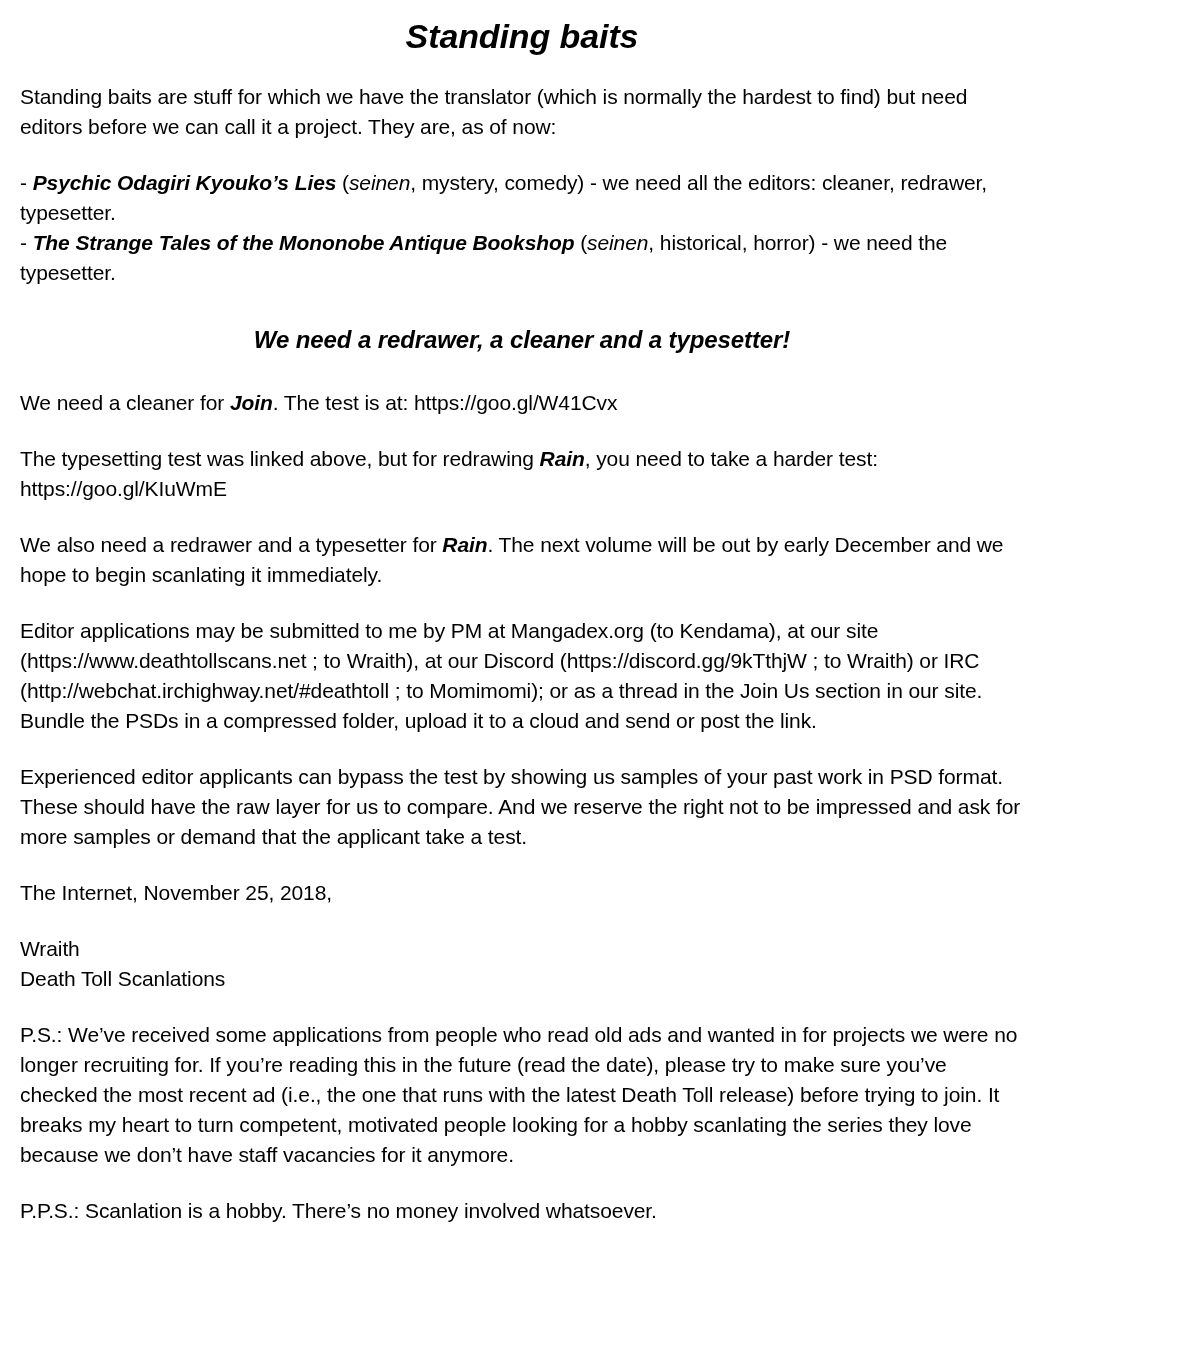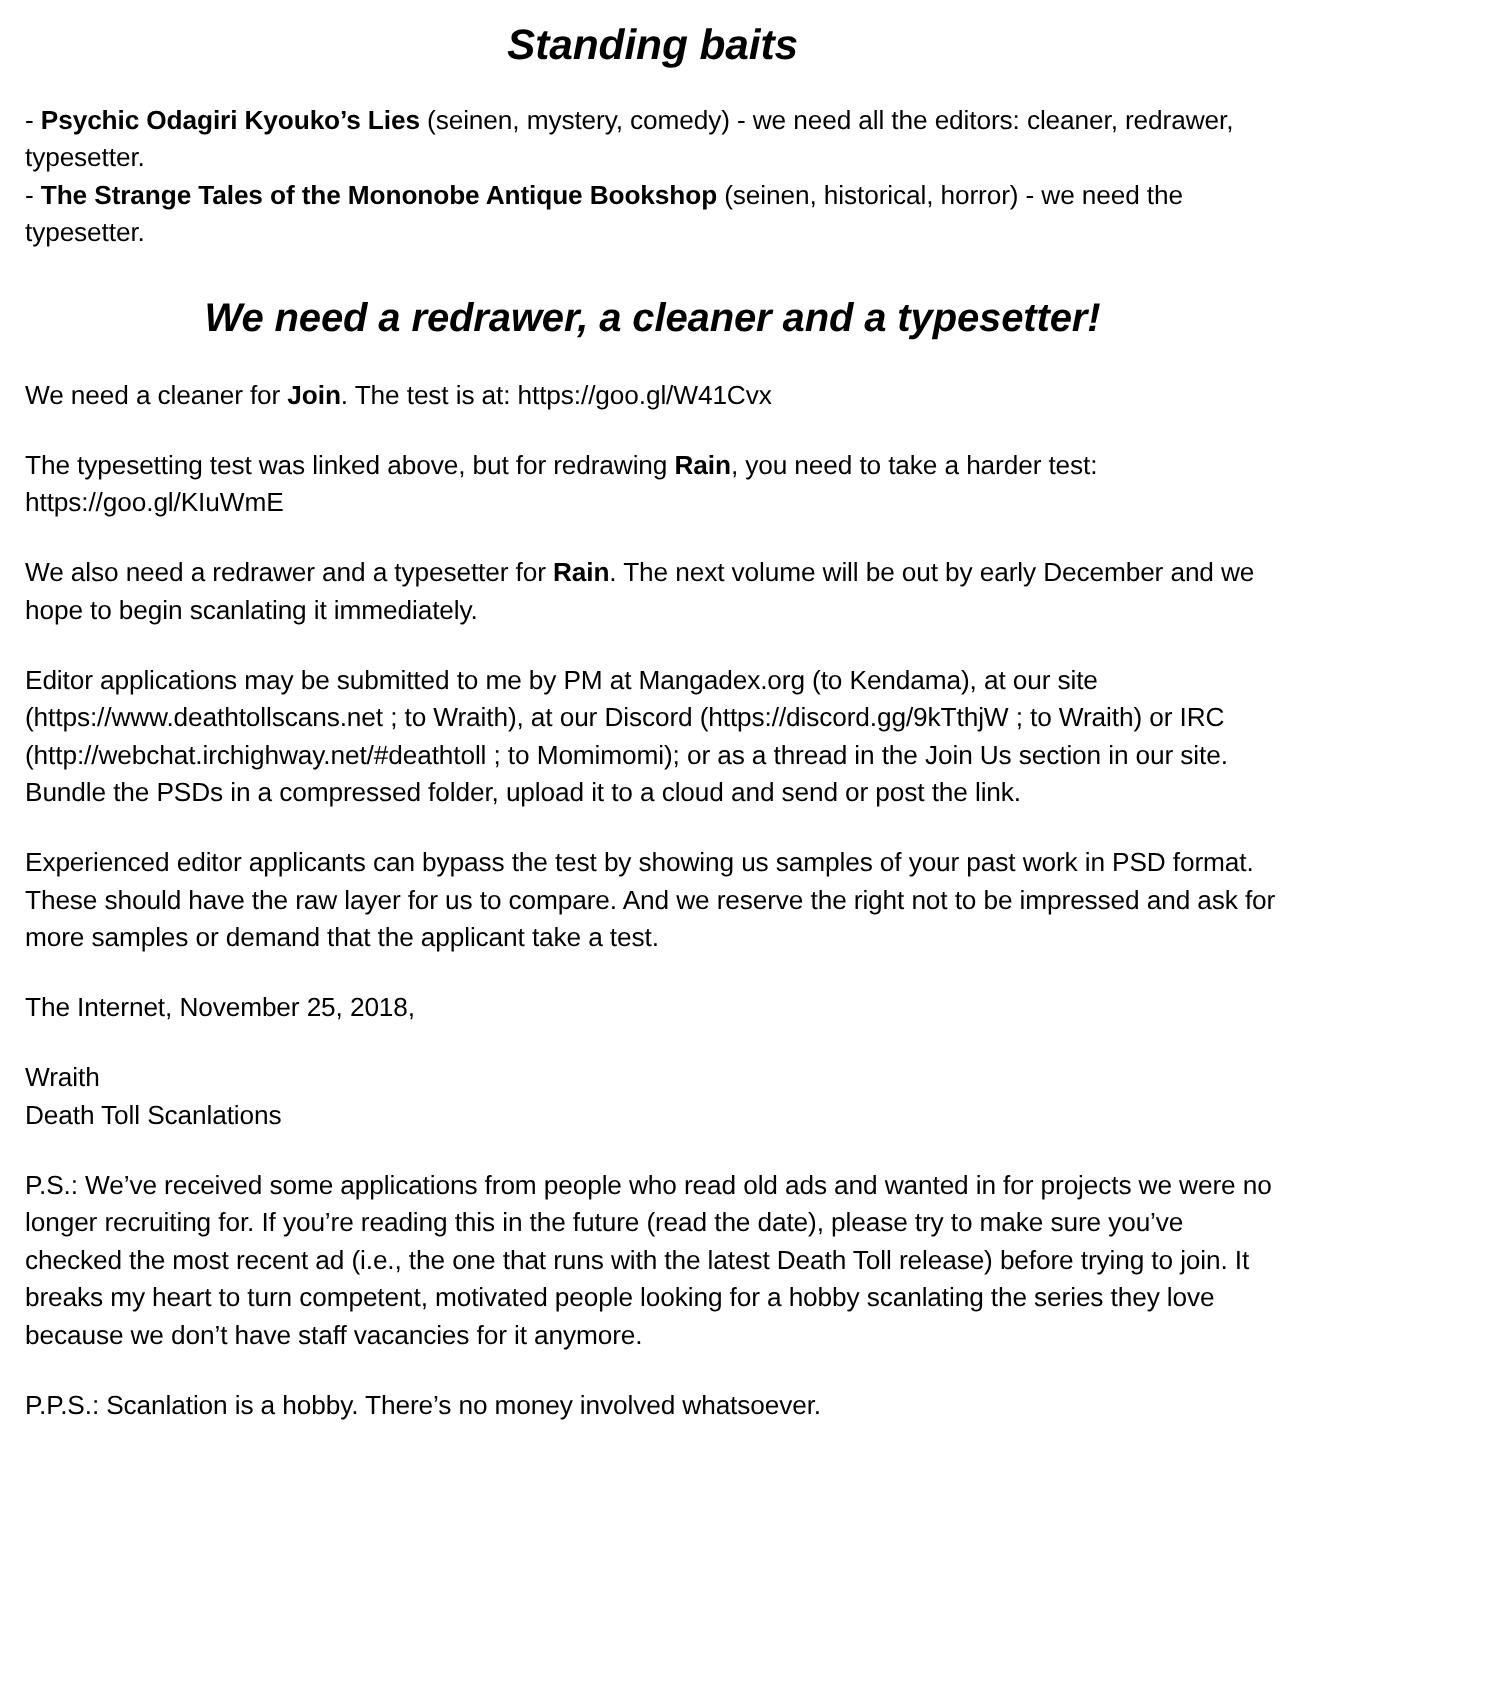--- a/index.html
+++ b/index.html
@@ -21,42 +21,43 @@
   h1.doc-title {
     text-align: center;
     font-size: 34px;
     line-height: 40px;
     font-weight: bold;
     font-style: italic;
     margin: 4px 0 26px 0;
   }
   h2.section-title {
     text-align: center;
-    font-size: 32px;
+    font-size: 24px;
     line-height: 36px;
     font-weight: bold;
     font-style: italic;
     margin: 34px 0 30px 0;
   }
   p {
     margin: 0 0 26px 0;
   }
   p.right {
     text-align: left;
   }
   .b { font-weight: bold; }
-  .i { }
+  .i { font-style: italic; }
 </style>
 </head>
 <body>
 
 <div class="doc">
 
   <h1 class="doc-title">Standing baits</h1>
 
+  <p>Standing baits are stuff for which we have the translator (which is normally the hardest to find) but need editors before we can call it a project. They are, as of now:</p>
 
   <p><span>- </span><span class="b i">Psychic Odagiri Kyouko’s Lies</span><span> (</span><span class="i">seinen</span><span>, mystery, comedy) - we need all the editors: cleaner, redrawer, typesetter.</span><br><span>- </span><span class="b i">The Strange Tales of the Mononobe Antique Bookshop</span><span> (</span><span class="i">seinen</span><span>, historical, horror) - we need the typesetter.</span></p>
 
 
 
   <h2 class="section-title">We need a redrawer, a cleaner and a typesetter!</h2>
 
   <p><span>We need a cleaner for </span><span class="b i">Join</span><span>. The test is at: https://goo.gl/W41Cvx</span></p>
 
   <p><span>The typesetting test was linked above, but for redrawing </span><span class="b i">Rain</span><span>, you need to take a harder test:</span><br><span>https://goo.gl/KIuWmE</span></p>

